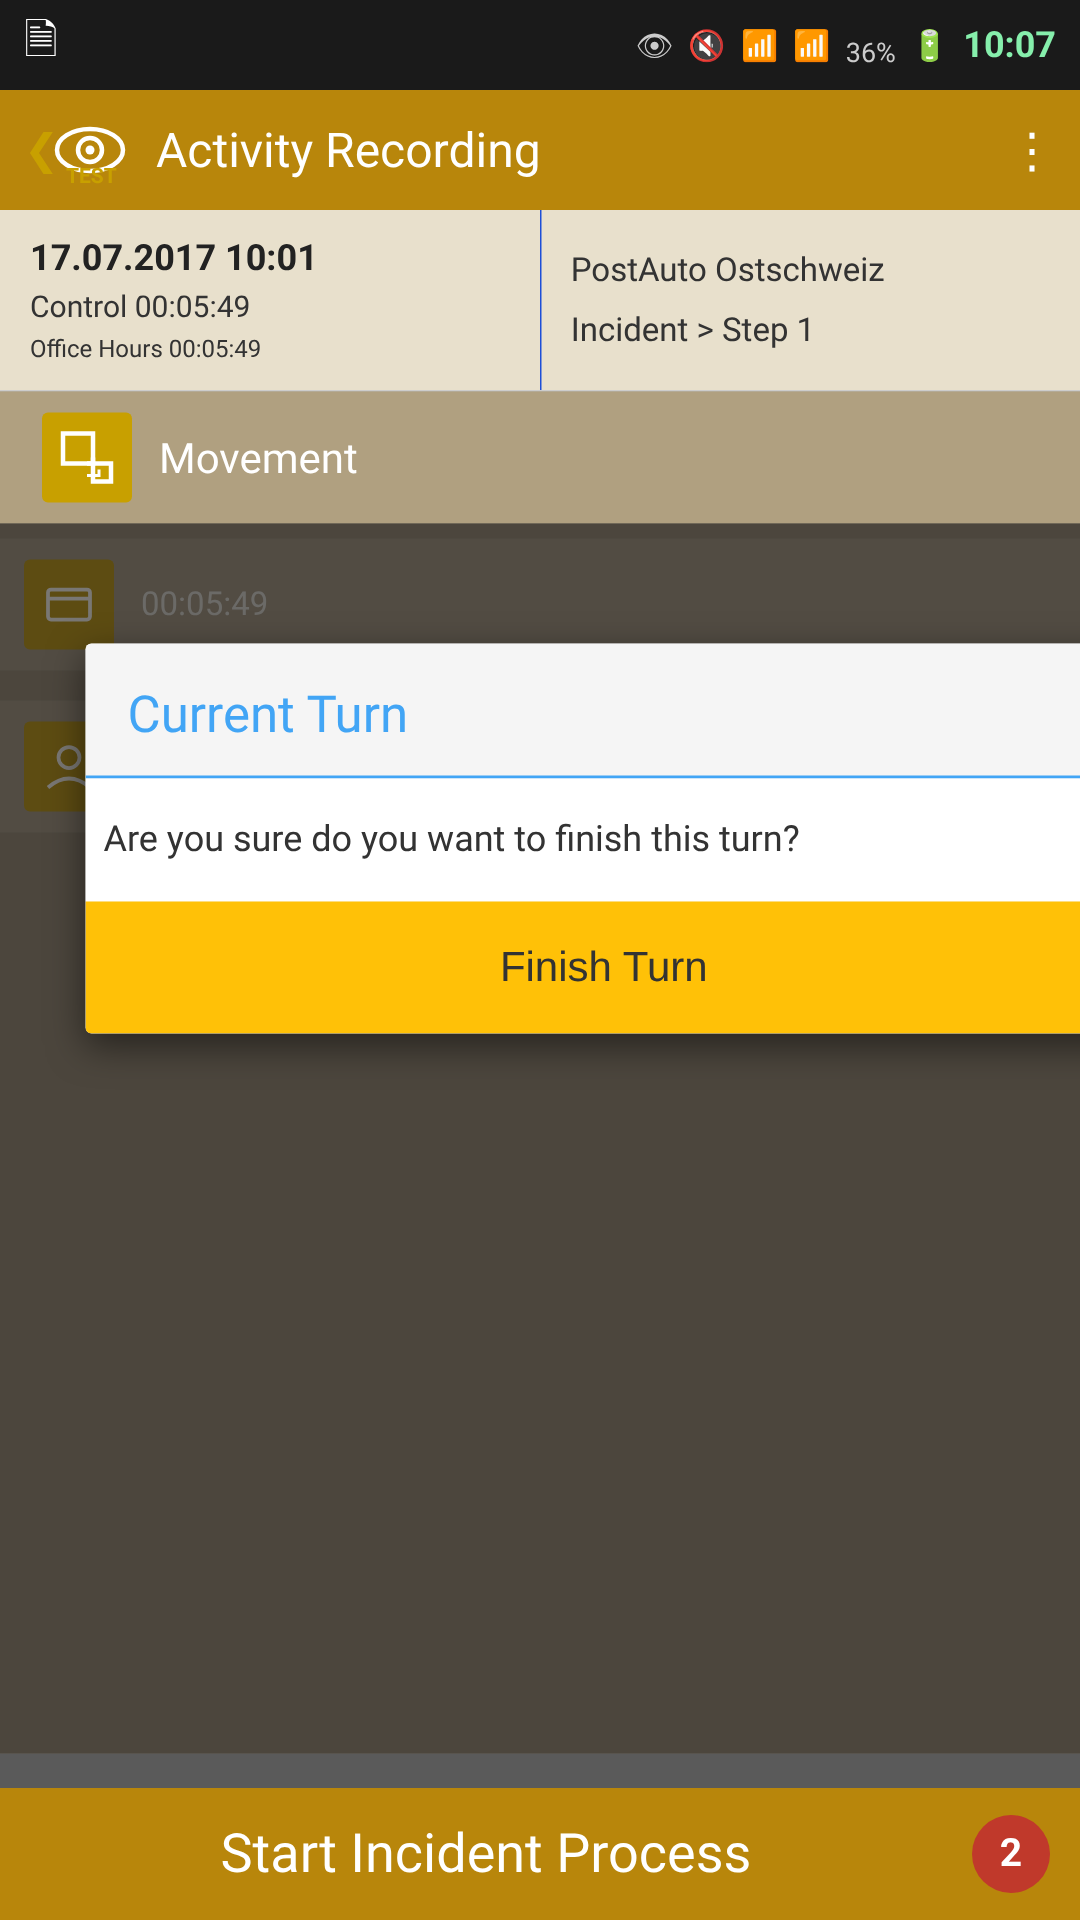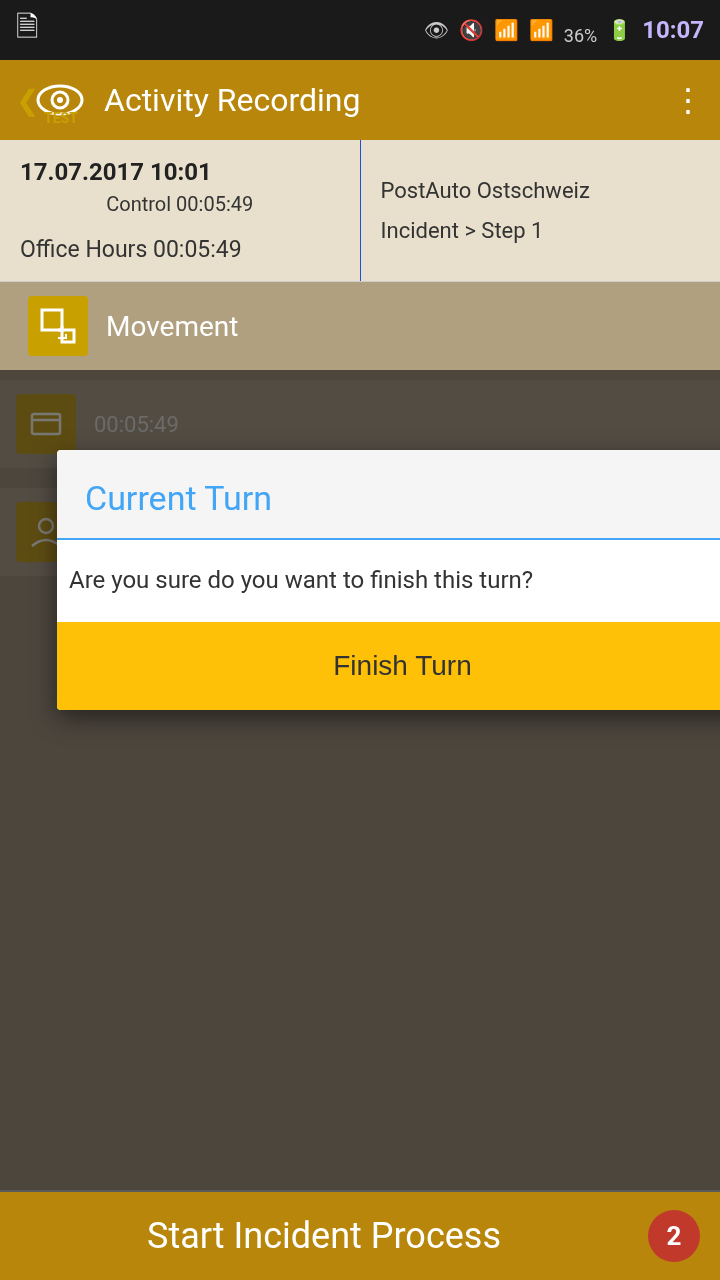--- a/index.html
+++ b/index.html
@@ -37,21 +37,21 @@
     .status-right {
       display: flex;
       align-items: center;
       gap: 10px;
     }
     .status-icon {
       color: #ccc;
       font-size: 20px;
     }
     .status-time {
-      color: #c4b5fd;
+      color: #86efac;
       font-size: 24px;
       font-weight: bold;
     }
     .battery-text {
       color: #ccc;
       font-size: 18px;
       margin-top: 10px;
     }
 
     
@@ -128,25 +128,24 @@
     }
     .info-date {
       font-size: 24px;
       font-weight: bold;
       color: #222;
       margin-bottom: 6px;
     }
     .info-control {
       font-size: 20px;
       color: #333;
-      margin-bottom: 20px;
-      text-align: center;
+      margin-bottom: 7px;
     }
     .info-office {
-      font-size: 23px;
+      font-size: 16px;
       color: #333;
     }
     .info-right {
       flex: 1;
       padding: 18px 20px;
       display: flex;
       flex-direction: column;
       justify-content: center;
       gap: 15px;
     }

